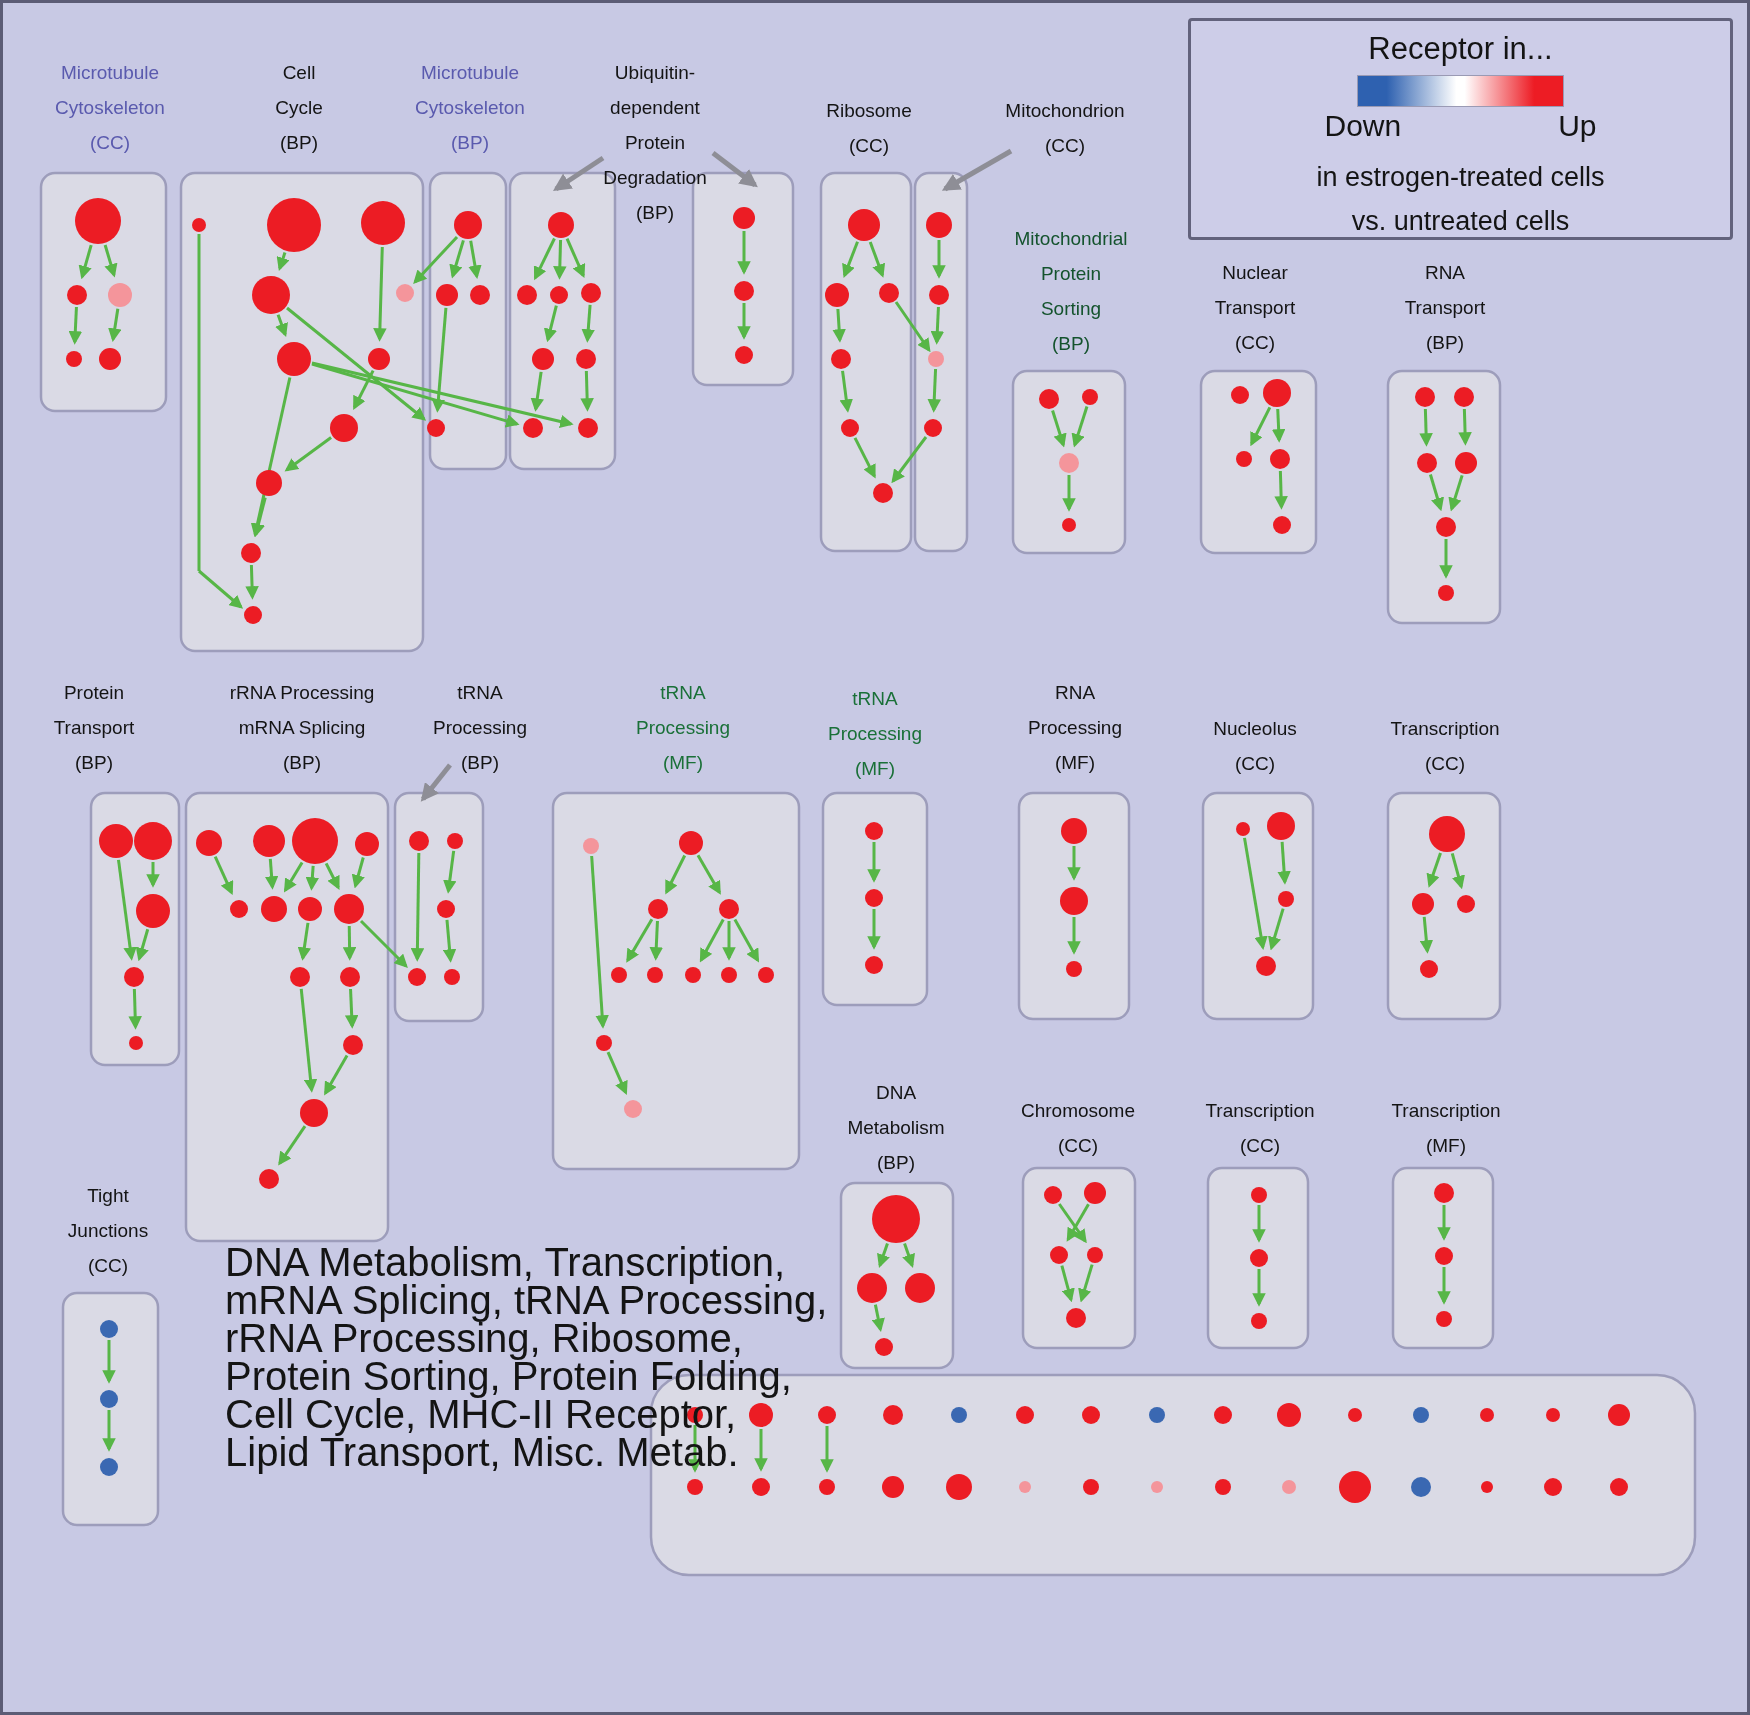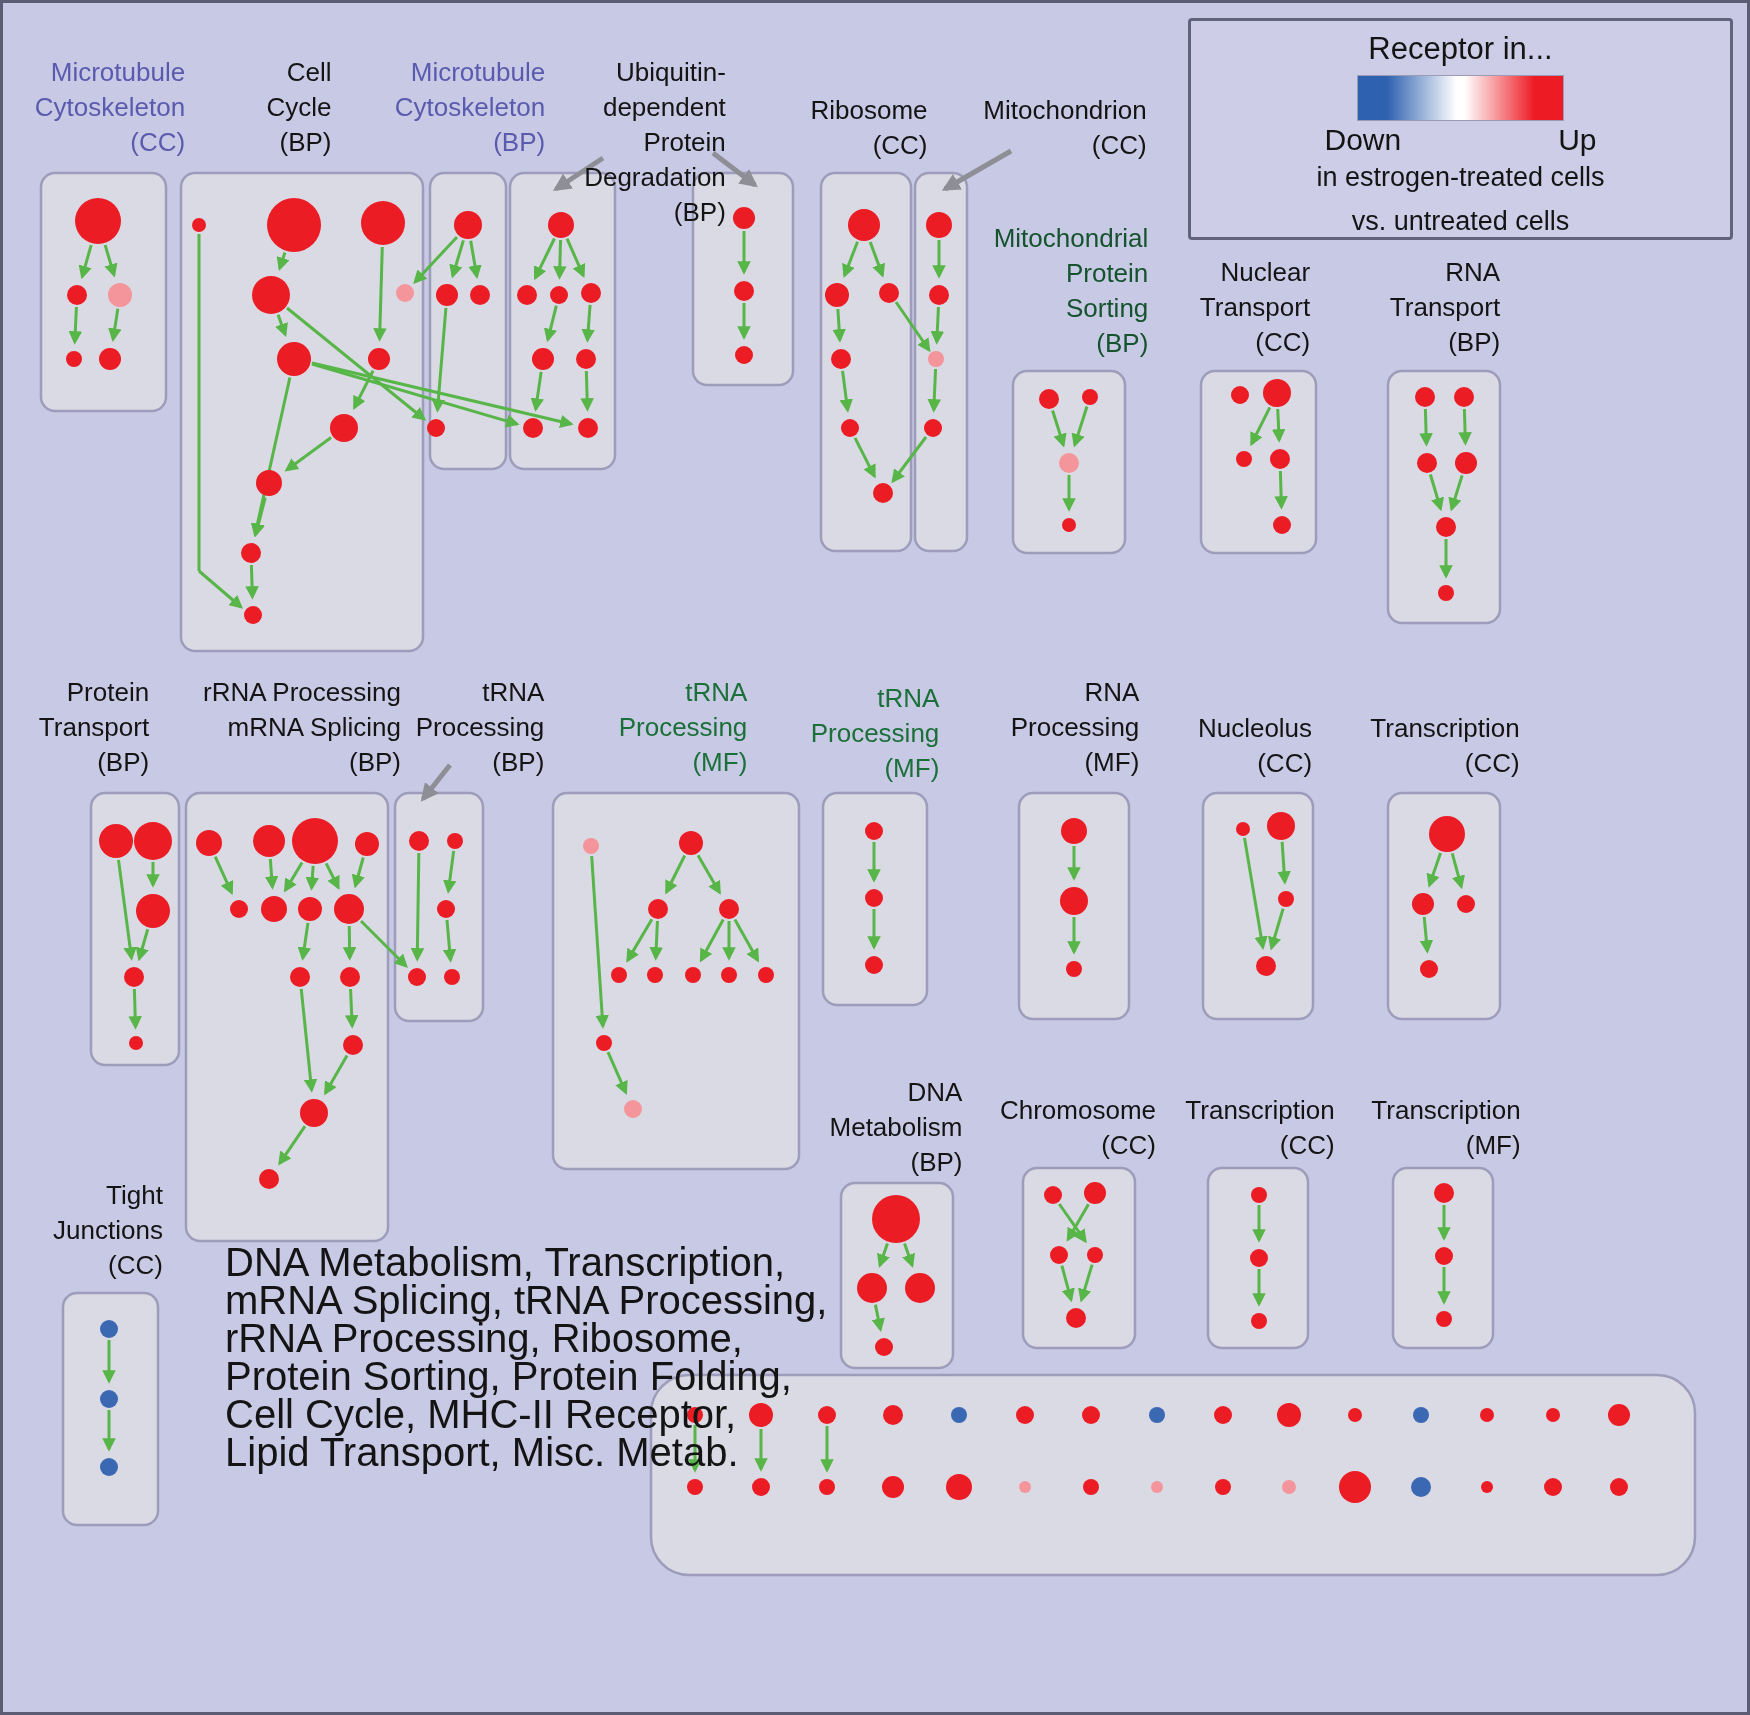--- a/index.html
+++ b/index.html
@@ -11,22 +11,22 @@
     box-sizing:border-box;
     font-family:"Liberation Sans",sans-serif;
     overflow:hidden;
   }
   #graph-svg{position:absolute;left:0;top:0;}
   #labels{position:absolute;left:0;top:0;width:100%;height:100%;pointer-events:none;}
   .cluster-label{
     position:absolute;
     transform:translateX(-50%);
     white-space:pre;
-    text-align:right;
-    font-size:26px;
+    text-align:center;
+    font-size:19px;
     line-height:35px;
     color:#141414;
   }
   #legend{
     position:absolute;
     left:1185px;top:15px;
     width:545px;height:222px;
     background:#cdcde8;
     border:3px solid #62627c;
     border-radius:4px;
@@ -36,21 +36,21 @@
   }
   .legend-title{font-size:31px;margin-top:10px;}
   .legend-bar{
     width:205px;height:46px;margin-top:8px;
     border:1px solid #9a9ab4;
   }
   .legend-row{
     width:272px;display:flex;justify-content:space-between;
     margin-top:2px;font-size:30px;
   }
-  .legend-sub{font-size:27px;line-height:32px;margin-top:4px;}
+  .legend-sub{font-size:27px;line-height:32px;margin-top:18px;}
   .legend-sub:last-child{margin-top:12px;}
   #misc-text{
     position:absolute;left:222px;top:1240px;
     font-size:40px;line-height:38px;
     white-space:pre-line;
     color:#141414;
   }
 </style>
 </head>
 <body>

